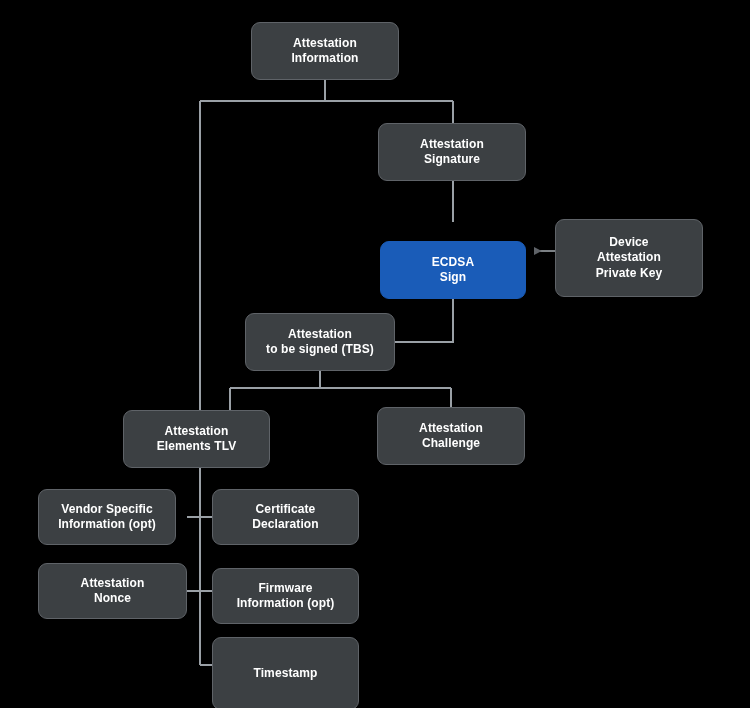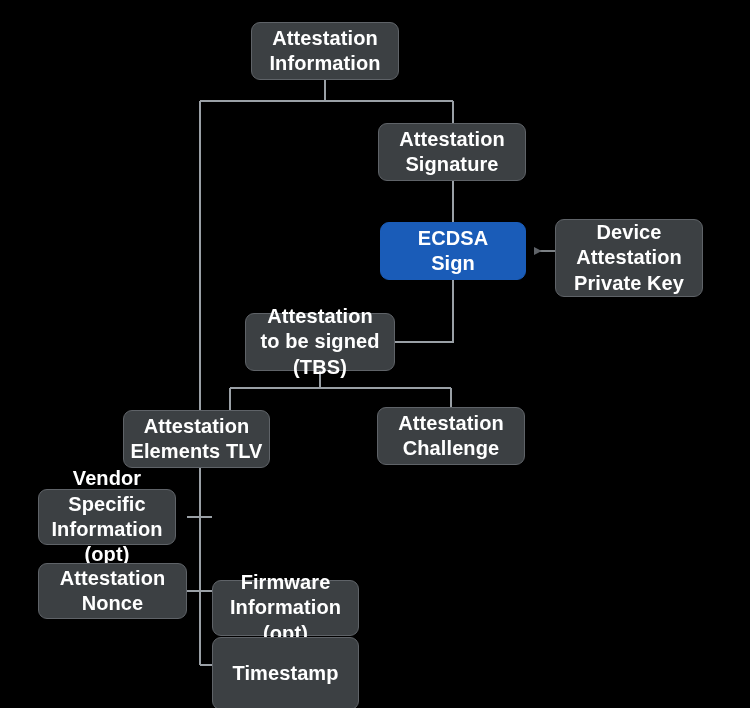--- a/index.html
+++ b/index.html
@@ -29,35 +29,36 @@
   .node {
     position: absolute;
     box-sizing: border-box;
     display: flex;
     align-items: center;
     justify-content: center;
     text-align: center;
     border-radius: 9px;
     border: 1px solid #5f6368;
     color: #ffffff;
-    font-size: 20px;
+    font-size: 12px;
     font-weight: bold;
     line-height: 1.27;
     letter-spacing: 0.1px;
     padding: 2px 6px;
     white-space: pre-line;
     z-index: 2;
   }
   .node.fill-gray {
     background: #3c4043;
     border-color: #5f6368;
   }
   .node.fill-blue {
     background: #1a5cb8;
     border-color: #1a5cb8;
+    margin-top: 19px;
   }
 </style>
 </head>
 <body>
 
 <div id="diagram-root">
 
   <svg id="connector-layer" viewBox="0 0 750 708" width="750" height="708" aria-hidden="true">
     <defs>
       <marker id="arrow-left" markerWidth="9" markerHeight="9" refX="8.5" refY="4.5" orient="auto" markerUnits="userSpaceOnUse">
@@ -110,22 +111,24 @@
 
   <div class="node fill-gray" style="left:123px; top:410px; width:147px; height:58px;">Attestation
 Elements TLV</div>
 
   <div class="node fill-gray" style="left:377px; top:407px; width:148px; height:58px;">Attestation
 Challenge</div>
 
   <div class="node fill-gray" style="left:38px; top:489px; width:138px; height:56px;">Vendor Specific
 Information (opt)</div>
 
+  <div class="node fill-gray" style="left:212px; top:489px; width:147px; height:56px;">Certificate
+Declaration</div>
 
   <div class="node fill-gray" style="left:38px; top:563px; width:149px; height:56px;">Attestation
 Nonce</div>
 
-  <div class="node fill-gray" style="left:212px; top:580px; width:147px; height:56px;">Firmware
+  <div class="node fill-gray" style="left:212px; top:568px; width:147px; height:56px;">Firmware
 Information (opt)</div>
 
   <div class="node fill-gray" style="left:212px; top:637px; width:147px; height:73px;text-align:right;">Timestamp</div>
 
 </div>
 
 </body></html>

